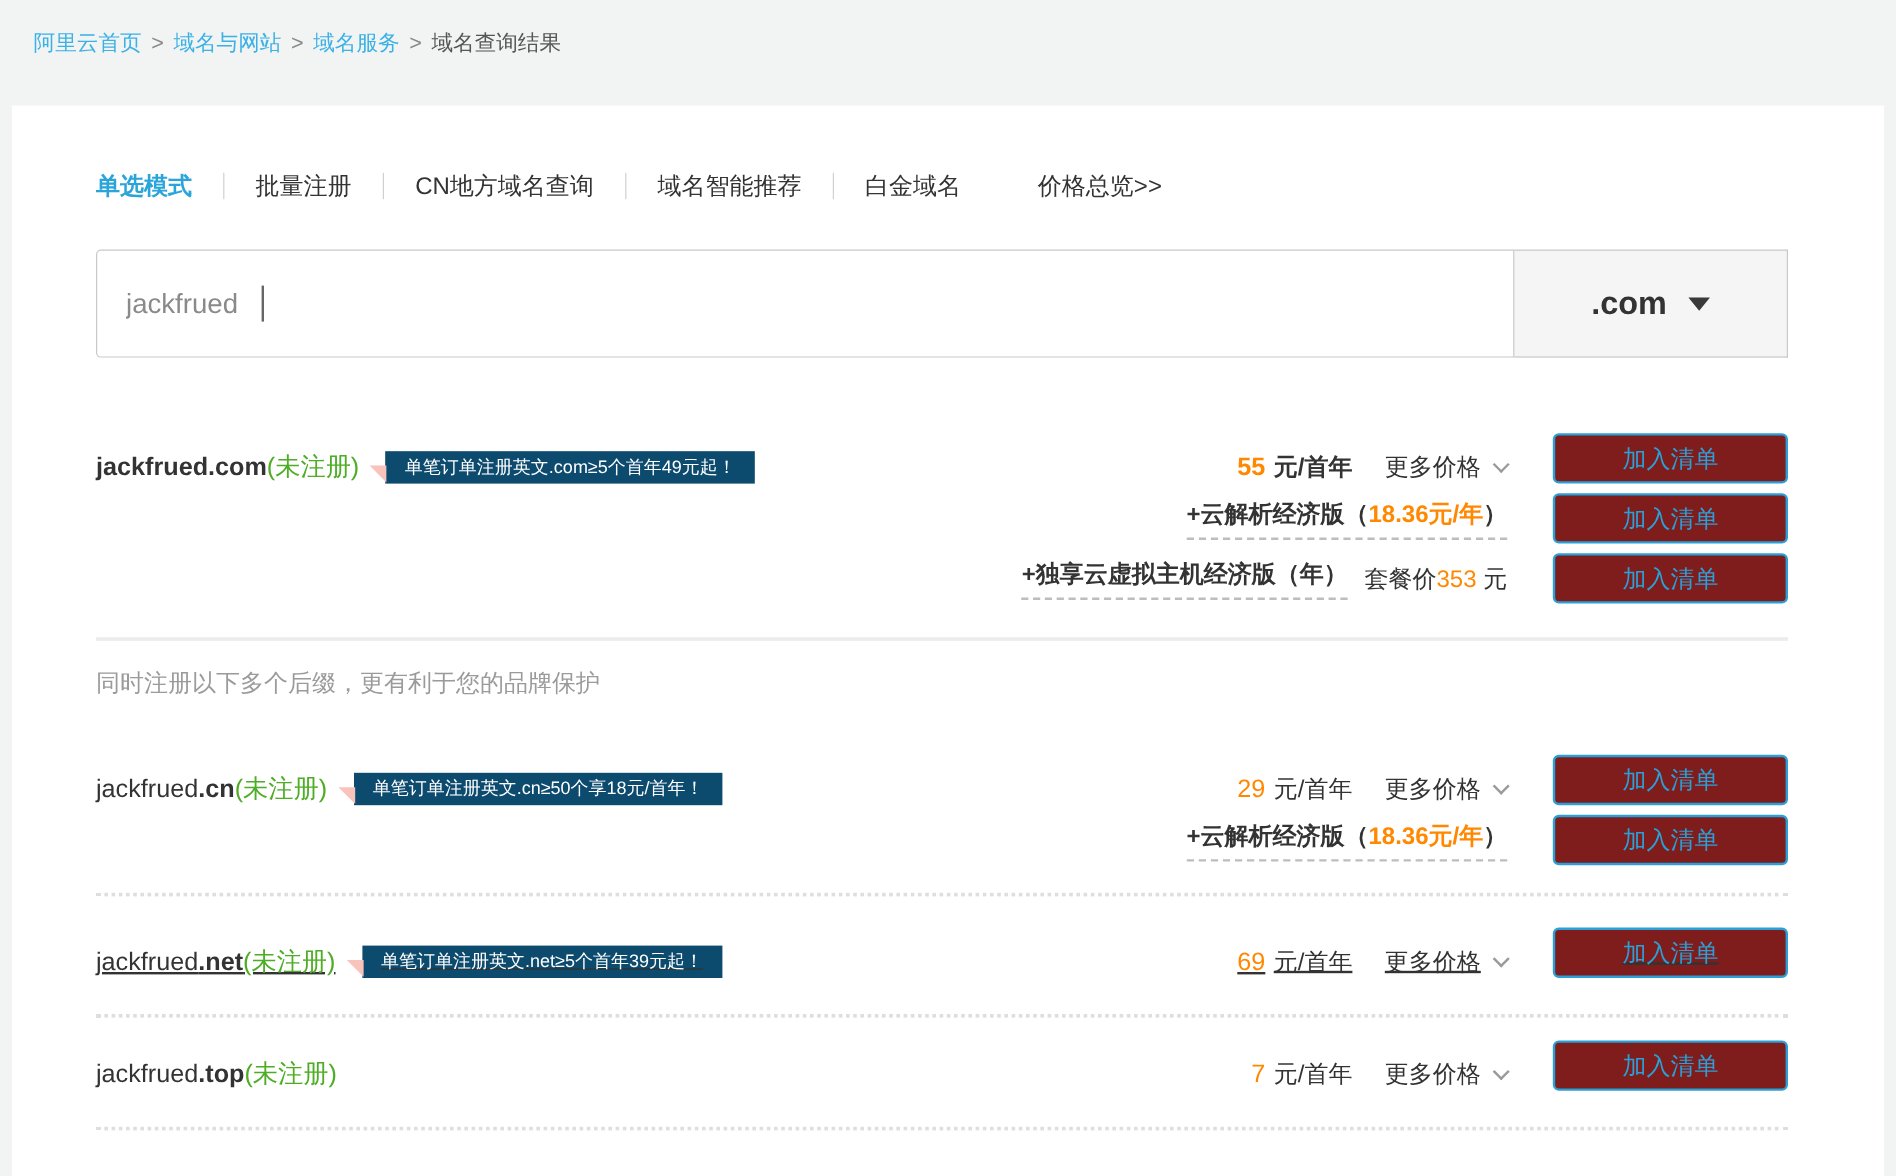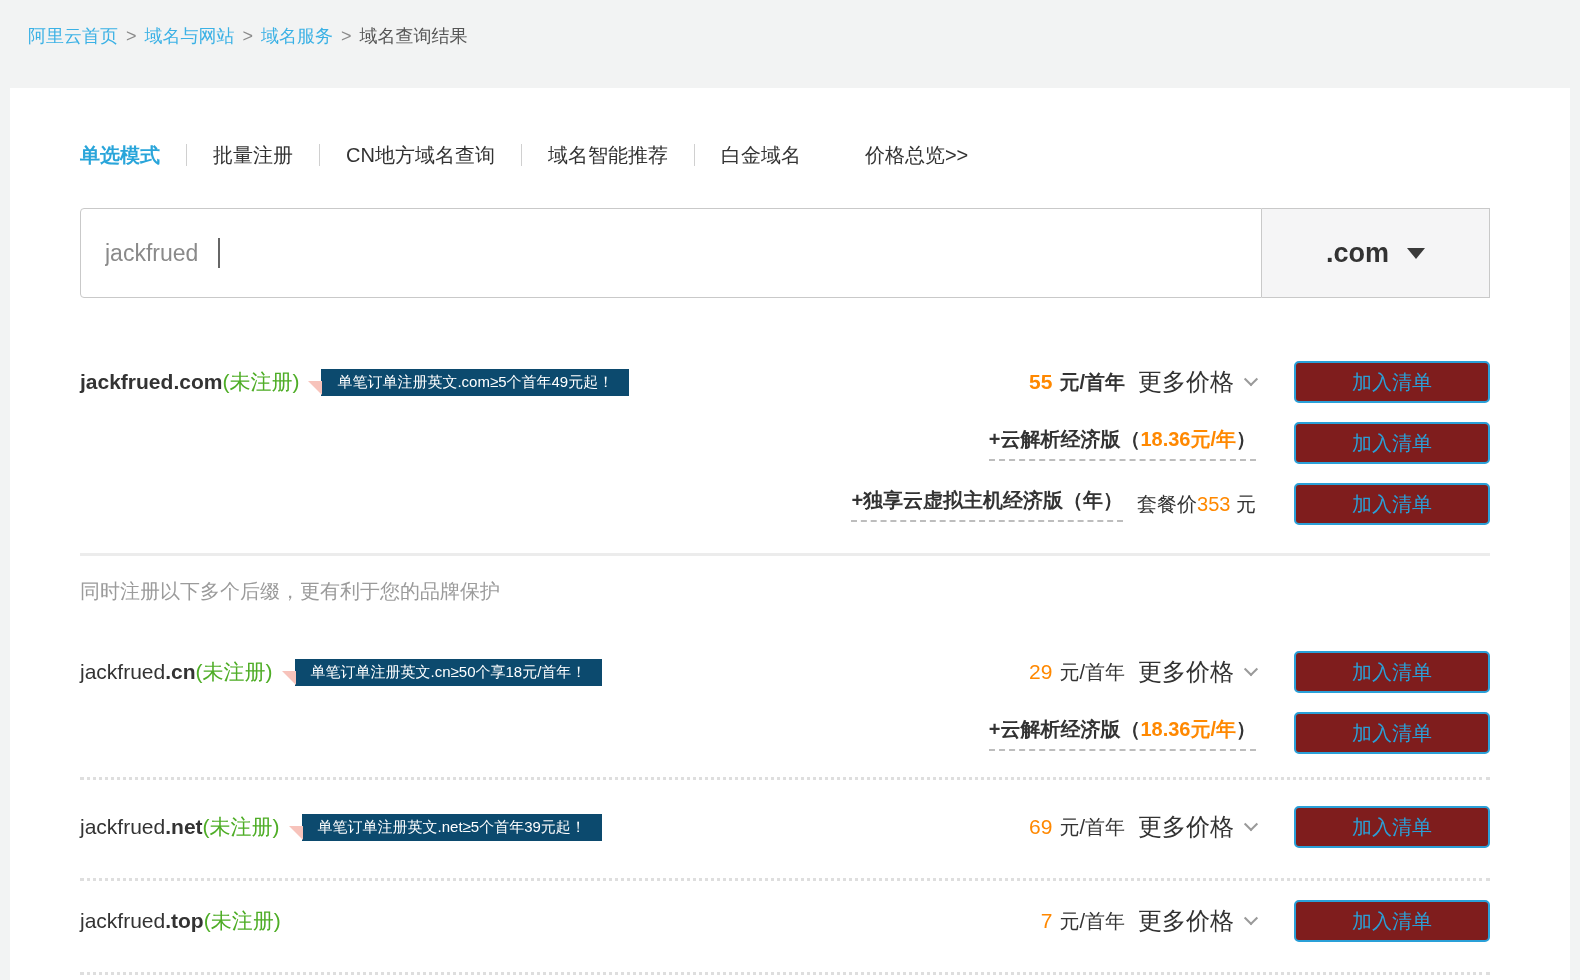--- a/index.html
+++ b/index.html
@@ -48,59 +48,59 @@
   }
   .tld-label { font-size:27px; font-weight:bold; color:#333; }
   .caret-down { width:0; height:0; border-left:9px solid transparent;
     border-right:9px solid transparent; border-top:11px solid #3a3a3a; margin-left:18px; }
   .search-btn {
     width:220px; background:#ff6a00; border:none; color:#fff; font-size:35px;
     cursor:pointer; letter-spacing:2px;
   }
 
   
-  .main-row { display:flex; align-items:center; height:42px; }
+  .main-row { display:flex; align-items:flex-end; height:42px; }
   .mt-first { margin-top:63px; }
   .domain { font-size:21px; color:#333; white-space:nowrap; }
   .ds { font-weight:bold; }
   .bold-name .dn { font-weight:bold; }
   .status { color:#4ead26; }
   .badge {
     position:relative; margin-left:22px; background:#0c4a6e; color:#fff;
     font-size:15px; padding:4px 16px; white-space:nowrap;
   }
   .badge::before {
     content:""; position:absolute; left:-13px; bottom:1px; width:0; height:0;
     border-top:14px solid #f7c3bb; border-left:14px solid transparent;
   }
   .price-group { margin-left:auto; display:flex; align-items:center; white-space:nowrap; }
   .price-num { color:#ff8800; font-size:21px; }
   .price-unit { font-size:20px; margin-left:7px; }
   .bold-price .price-num, .bold-price .price-unit { font-weight:bold; }
-  .more-prices { font-size:24px; margin-left:13px; cursor:pointer; }
+  .more-prices { font-size:20px; margin-left:27px; cursor:pointer; }
   .chev { display:inline-block; width:10px; height:10px; border-right:2px solid #9a9a9a;
     border-bottom:2px solid #9a9a9a; transform:rotate(45deg) translate(-2px,-2px);
     margin-left:12px; cursor:pointer; }
   .add-btn {
     width:196px; height:42px; margin-left:38px; flex:none; background:#7f1d1d;
     border:2px solid #2aa0d8; border-radius:5px; color:#2aa0d8; font-size:20px; cursor:pointer;
   }
-  .addon-row { display:flex; align-items:center; justify-content:flex-end; height:42px; margin-top:19px; }
+  .addon-row { display:flex; align-items:center; justify-content:flex-end; height:42px; margin-top:8px; }
   .addon-label { font-size:20px; font-weight:bold; color:#333;
     border-bottom:2px dashed #bdbdbd; padding-bottom:6px; cursor:pointer; white-space:nowrap; }
   .addon-price { color:#ff8800; }
   .package { font-size:20px; margin-left:14px; white-space:nowrap; }
   .package .pkg-price { color:#ff8800; }
 
   .divider-solid { height:3px; background:#ececec; margin-top:28px; }
   .divider-dotted { border-top:3px dotted #dedede; }
   .tip { margin-top:22px; font-size:20px; color:#9b9b9b; }
   .mt-cn { margin-top:46px; }
   .mt-dot1 { margin-top:23px; }
-  .mt-net { margin-top:26px; }
+  .mt-net { margin-top:26px;text-decoration:underline; }
   .mt-dot2 { margin-top:30px; }
   .mt-top { margin-top:19px; }
   .mt-dot3 { margin-top:30px; }
 </style>
 </head>
 <body>
 
 <div class="breadcrumb">
   <a>阿里云首页</a><span class="crumb-sep">&gt;</span><a>域名与网站</a><span class="crumb-sep">&gt;</span><a>域名服务</a><span class="crumb-sep">&gt;</span><span class="crumb-current">域名查询结果</span>
 </div>

